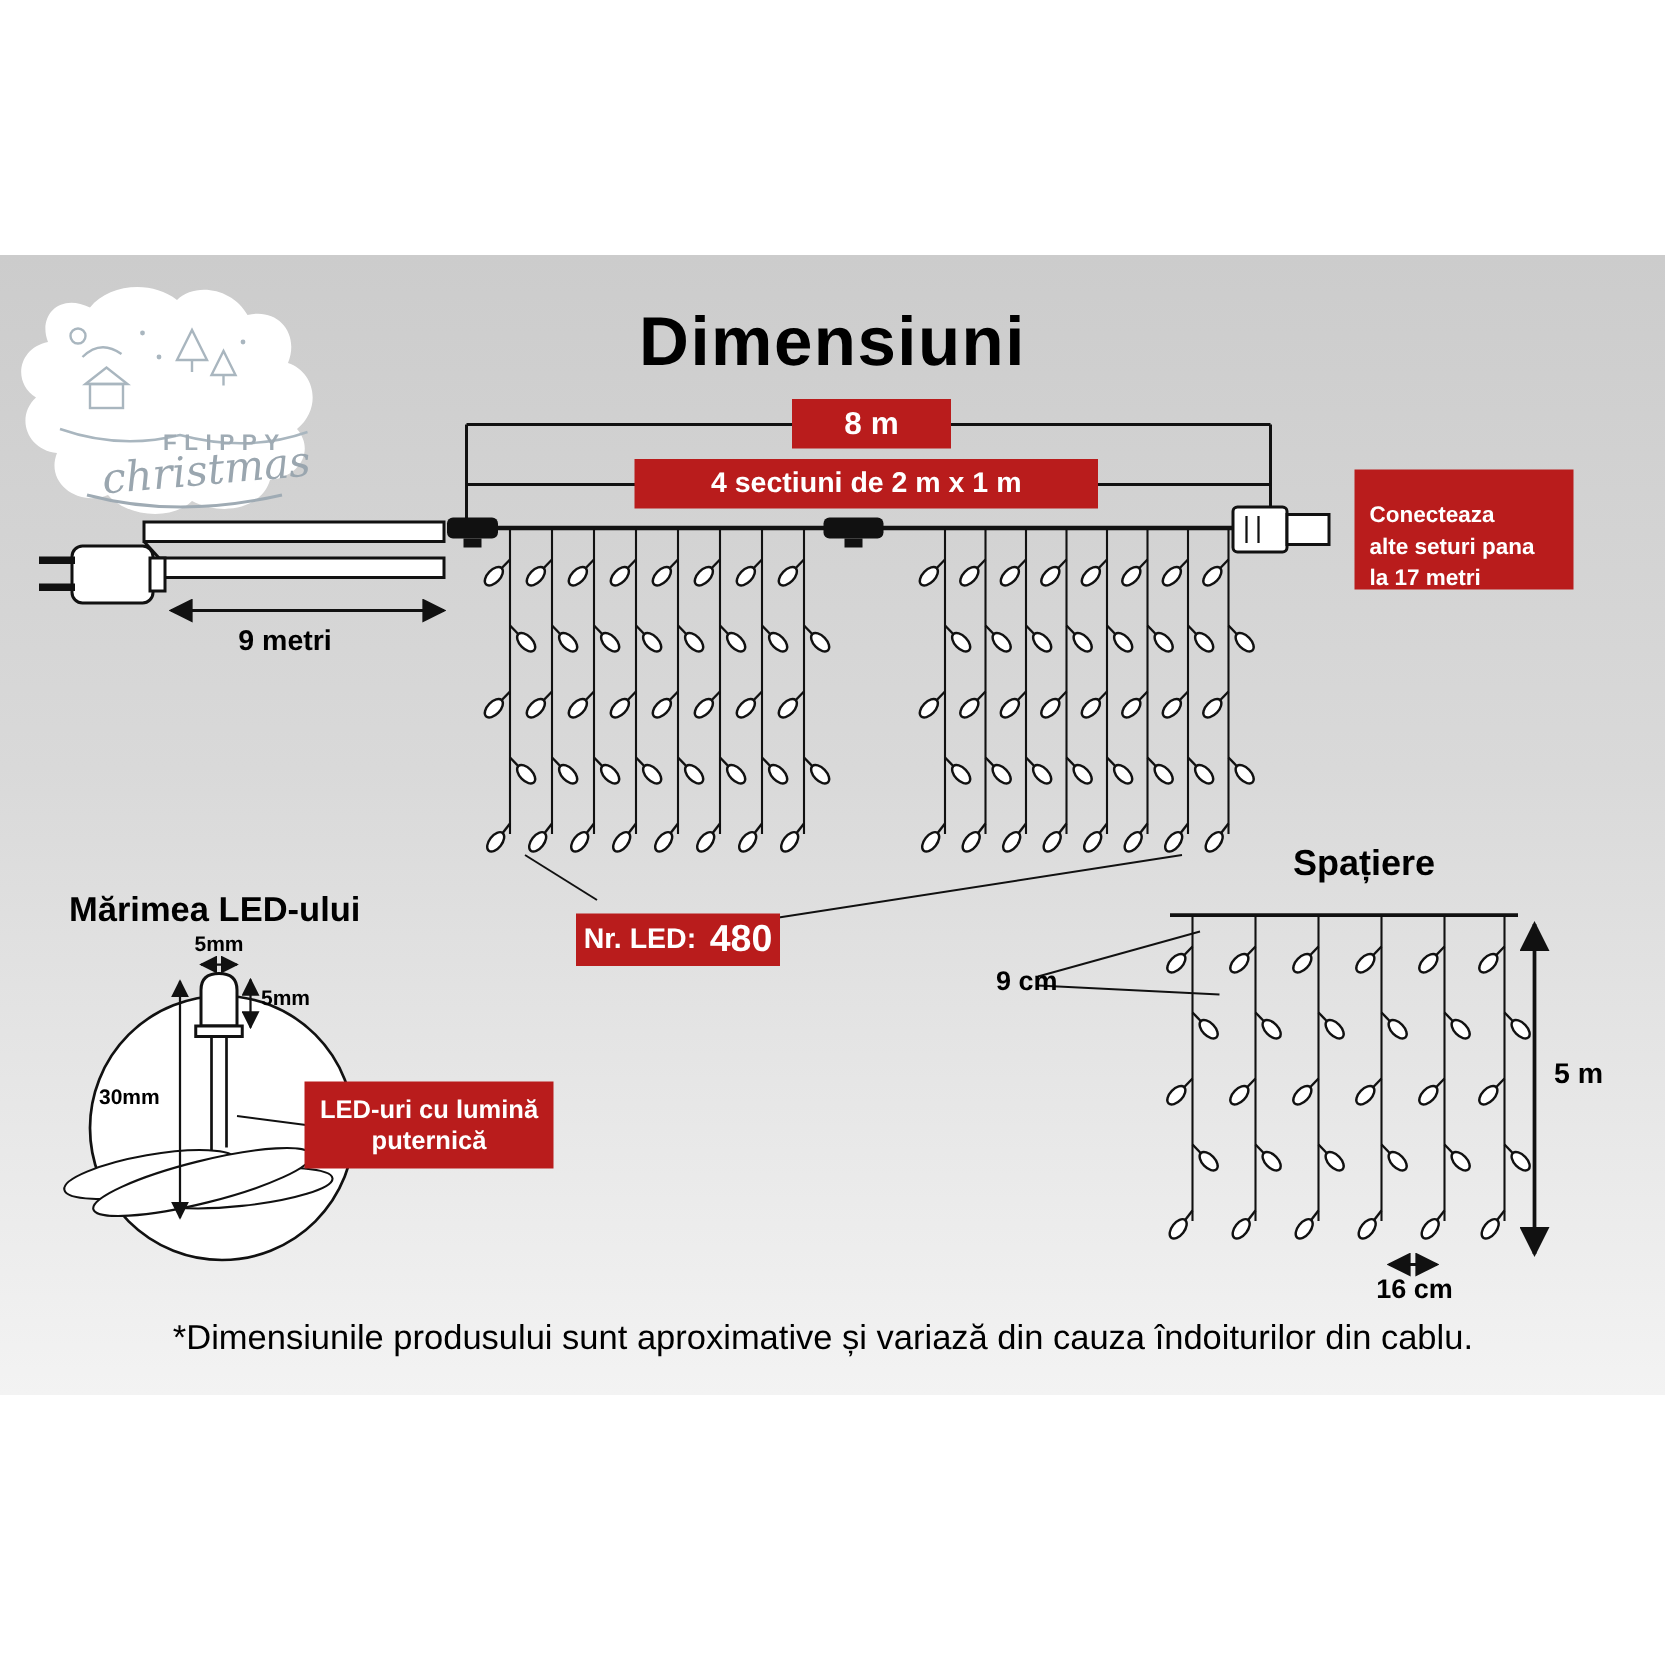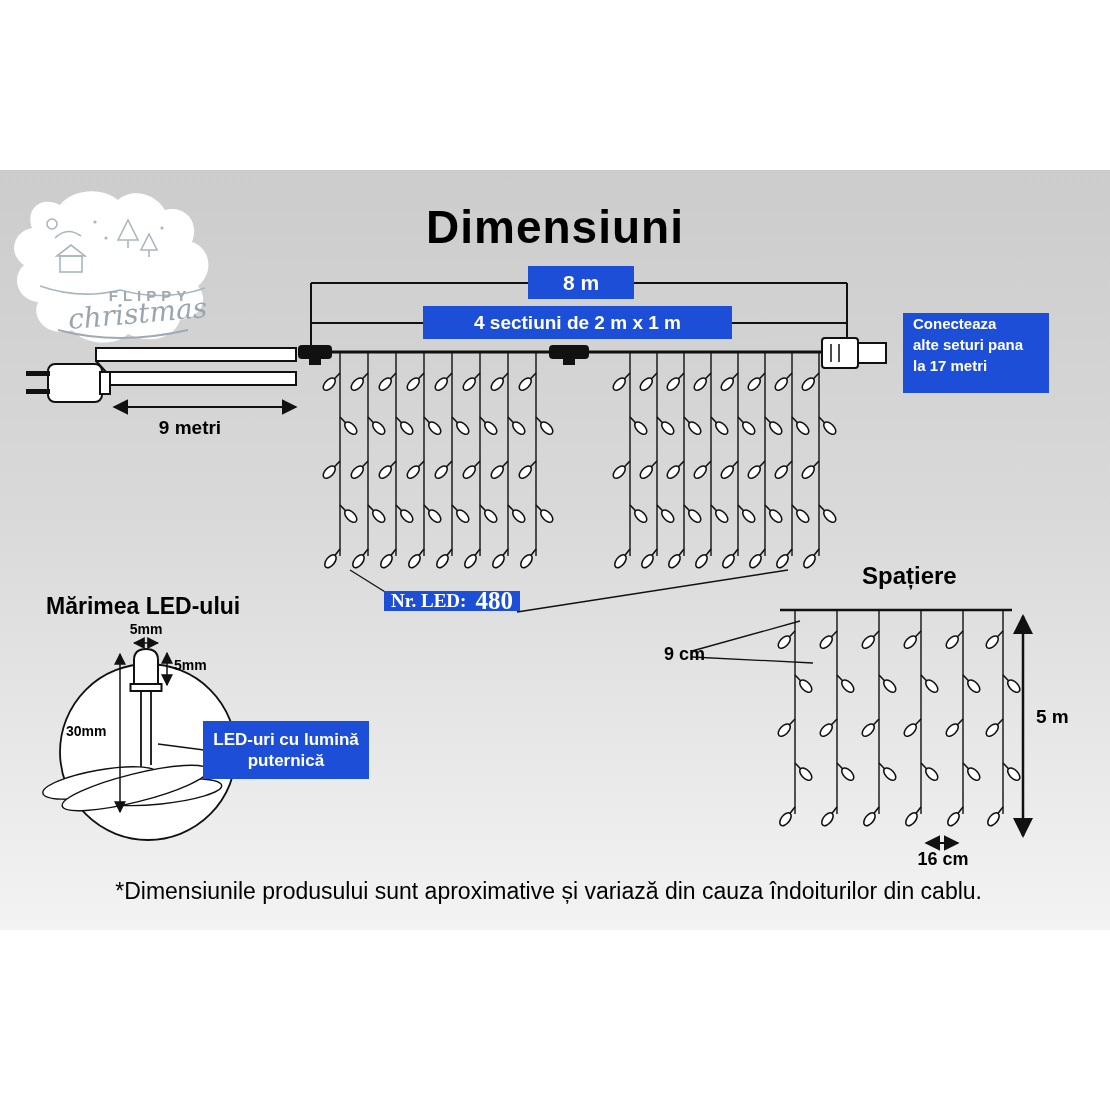--- a/index.html
+++ b/index.html
@@ -2,29 +2,29 @@
 <html><head>
 <meta charset="utf-8">
 <style>
   *{margin:0;padding:0;box-sizing:border-box}
   html,body{width:1110px;height:1110px}
   body{position:relative;background:#fff;font-family:"Liberation Sans",sans-serif;overflow:hidden}
   .band{position:absolute;left:0;top:170px;width:1110px;height:760px;
         background:linear-gradient(180deg,#cccccc 0%,#d9d9d9 45%,#ececec 85%,#f3f3f3 100%)}
   svg.art{position:absolute;left:0;top:0;width:1110px;height:1110px;pointer-events:none}
   .lbl{position:absolute;color:#000;white-space:nowrap}
-  .box{position:absolute;background:#1d4ed8;color:#fff;display:flex;align-items:center;justify-content:center;
+  .box{position:absolute;background:#b91c1c;color:#fff;display:flex;align-items:center;justify-content:center;
        text-align:center;font-weight:bold}
   .title{left:0;top:200px;width:1110px;text-align:center;font-size:46px;font-weight:800;letter-spacing:1px}
   .b8m{left:528px;top:266px;width:106px;height:33px;font-size:21px}
   .bsec{left:423px;top:306px;width:309px;height:33px;font-size:19px}
   .bconn{left:903px;top:313px;width:146px;height:80px;display:block;text-align:left;
-         font-size:15px;line-height:1.4;padding:0 10px;font-weight:bold}
+         font-size:15px;line-height:1.4;padding:20px 10px;font-weight:bold}
   .bled{left:203px;top:721px;width:166px;height:58px;font-size:17px;line-height:1.25;flex-direction:column}
-  .bnr{left:384px;top:591px;width:136px;height:20px;font-family:Liberation Serif, serif;font-weight:bold}
+  .bnr{left:384px;top:609px;width:136px;height:35px;font-family:Liberation Sans, sans-serif;font-weight:bold}
   .bnr .nl{font-size:19px;margin-right:9px}
   .bnr .nv{font-size:25px}
   .l5m{left:130px;top:417px;width:120px;text-align:center;font-size:19px;font-weight:bold}
   .lspat{left:862px;top:562px;font-size:24px;font-weight:bold}
   .l9{left:664px;top:644px;font-size:18px;font-weight:bold}
   .l1m{left:1036px;top:706px;font-size:19px;font-weight:bold}
   .l16{left:908px;top:849px;width:70px;text-align:center;font-size:18px;font-weight:bold}
   .lmar{left:46px;top:593px;font-size:23px;font-weight:bold}
   .l5t{left:120px;top:621px;width:52px;text-align:center;font-size:14px;font-weight:bold}
   .l5r{left:174px;top:657px;font-size:14px;font-weight:bold}

